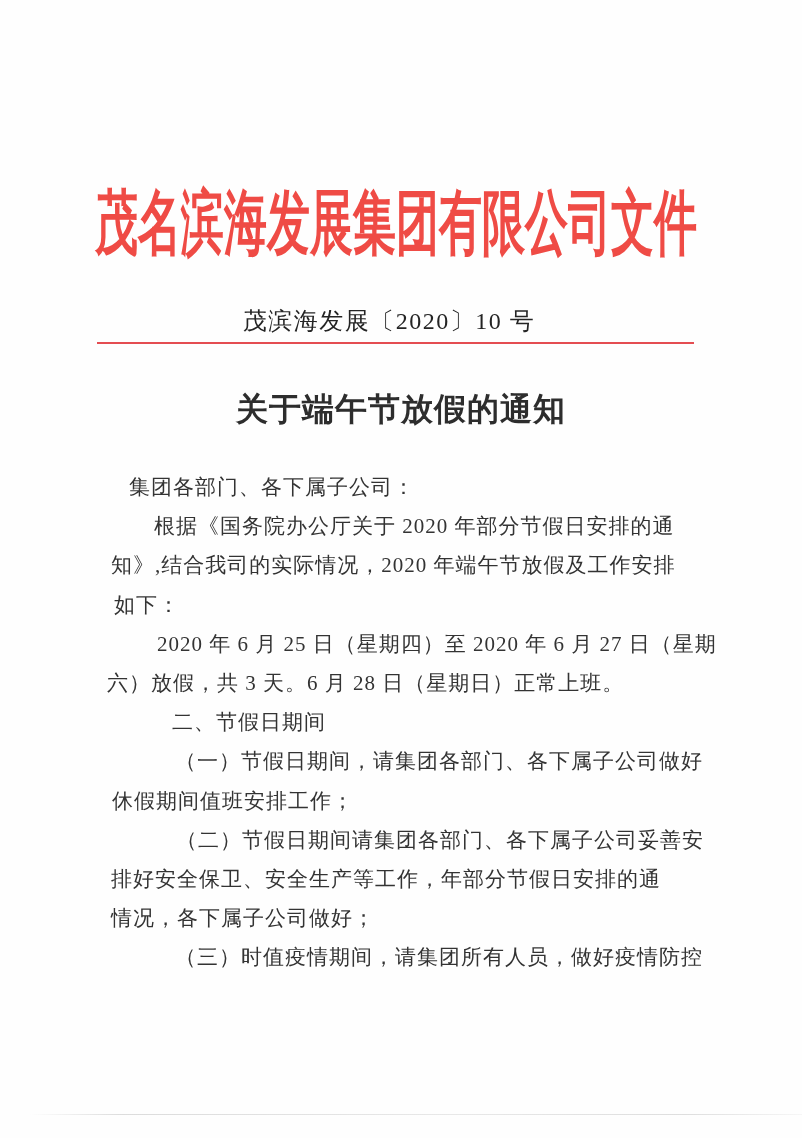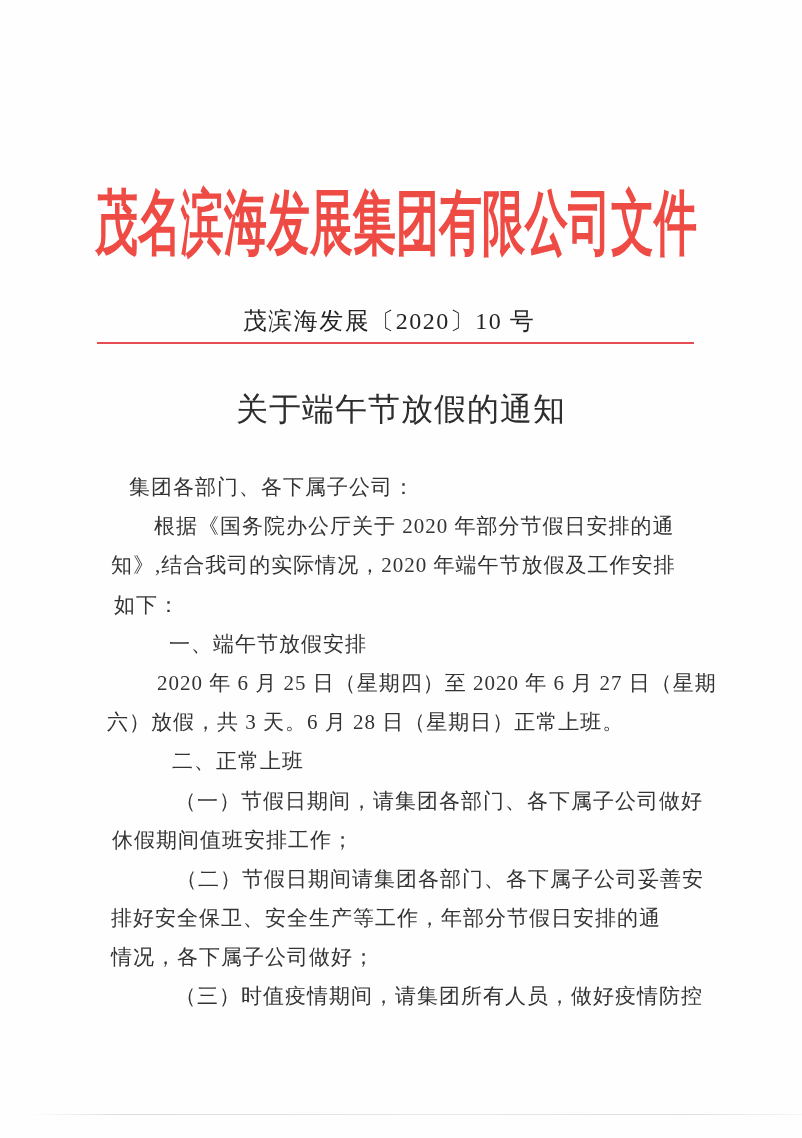--- a/index.html
+++ b/index.html
@@ -46,21 +46,21 @@
     left: 97px; top: 342px;
     width: 597px; height: 2px;
     background: #e44d52;
   }
   
   .notice-title {
     position: absolute;
     left: 0; top: 388px; width: 802px;
     text-align: center;
     font-size: 32px;
-    font-weight: 400;
+    font-weight: 700;
     letter-spacing: 1px;
     color: #2d2d2d;
     white-space: nowrap;
   }
   
   .notice-body {
     position: absolute;
     left: 95px; top: 468px;
     width: 640px;
     font-size: 21px;
@@ -95,24 +95,23 @@
 
   <div class="red-rule"></div>
 
   <div class="notice-title">关于端午节放假的通知</div>
 
   <div class="notice-body">
     <div class="body-line" style="padding-left:18px">集团各部门、各下属子公司：</div>
     <div class="body-line" style="padding-left:43px">根据《国务院办公厅关于 2020 年部分节假日安排的通</div>
     <div class="body-line" style="padding-left:0px">知》,结合我司的实际情况，2020 年端午节放假及工作安排</div>
     <div class="body-line" style="padding-left:3px">如下：</div>
-    <div class="body-line" style="padding-left:58px">一、端午节放假安排</div>
     <div class="body-line" style="padding-left:46px">2020 年 6 月 25 日（星期四）至 2020 年 6 月 27 日（星期</div>
     <div class="body-line" style="padding-left:0px;margin-left:-4px">六）放假，共 3 天。6 月 28 日（星期日）正常上班。</div>
-    <div class="body-line" style="padding-left:61px">二、正常上班</div>
+    <div class="body-line" style="padding-left:61px">二、节假日期间</div>
     <div class="body-line" style="padding-left:64px">（一）节假日期间，请集团各部门、各下属子公司做好</div>
     <div class="body-line" style="padding-left:1px">休假期间值班安排工作；</div>
     <div class="body-line" style="padding-left:65px">（二）节假日期间请集团各部门、各下属子公司妥善安</div>
     <div class="body-line" style="padding-left:0px">排好安全保卫、安全生产等工作，年部分节假日安排的通</div>
     <div class="body-line" style="padding-left:0px">情况，各下属子公司做好；</div>
     <div class="body-line" style="padding-left:64px">（三）时值疫情期间，请集团所有人员，做好疫情防控</div>
   </div>
 
   <div class="scan-edge-line"></div>
 

